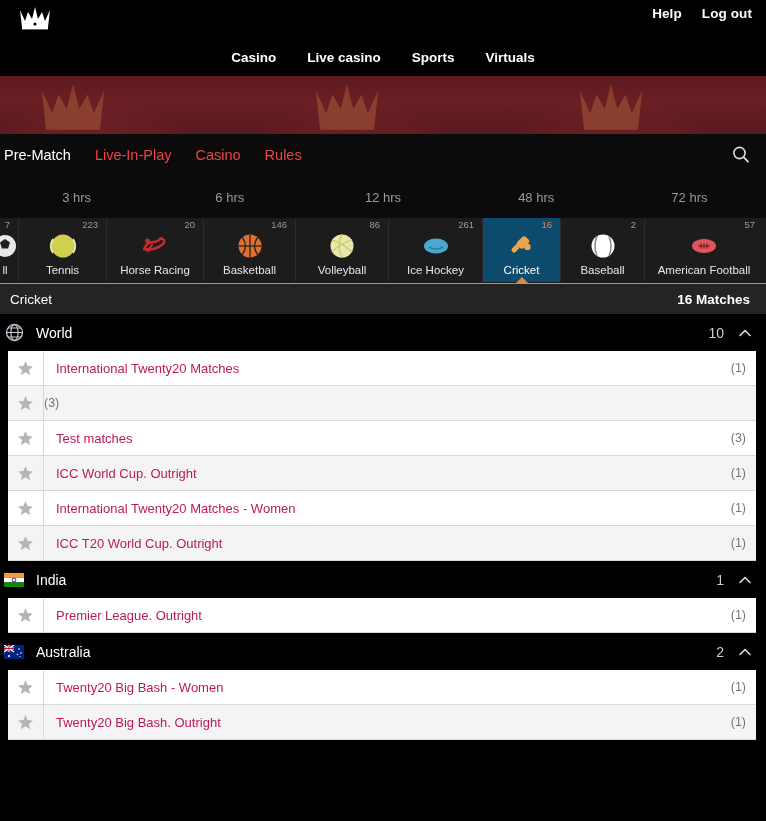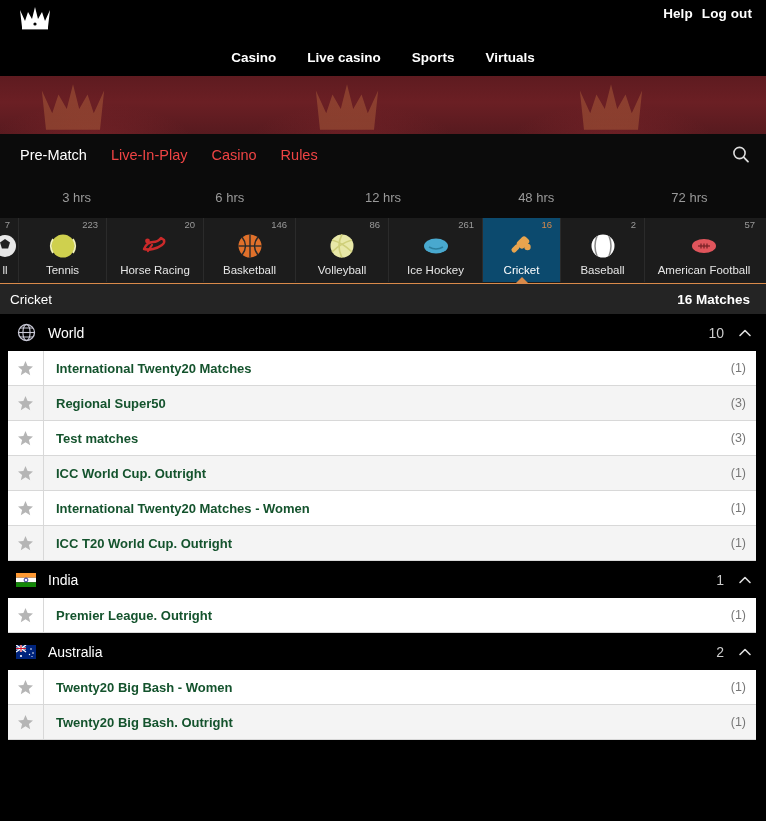--- a/index.html
+++ b/index.html
@@ -17,21 +17,21 @@
     background: #000;
   }
   .logo {
     position: absolute; left: 16px; top: 2px;
     width: 38px; height: 32px;
     display: flex; align-items: center; justify-content: center;
   }
   .logo svg { display: block; }
   .topbar-links {
     position: absolute; right: 14px; top: 6px;
-    display: flex; gap: 9px; align-items: flex-end;
+    display: flex; gap: 20px; align-items: flex-end;
   }
   .topbar-links a {
     color: #fff; font-size: 13.5px; font-weight: bold;
     text-decoration: none; letter-spacing: .1px;
   }
 
   
   .mainnav {
     height: 38px;
     display: flex; justify-content: center; align-items: center;
@@ -56,21 +56,21 @@
   .banner .crn {
     position: absolute; bottom: -4px;
     opacity: .30;
   }
   .banner .crn svg path { fill: #d98a4a; }
 
   
   .subtabs {
     height: 42px; background: #0b0b0b;
     display: flex; align-items: center;
-    padding-left: 20px; position: relative;
+    padding-left: 4px; position: relative;
   }
   .subtabs .st {
     font-size: 14.5px; color: #ef4444; margin-right: 24px;
     cursor: pointer;
   }
   .subtabs .st.active { color: #fff; }
   .search-btn {
     position: absolute; right: 14px; top: 10px;
     width: 22px; height: 22px; cursor: pointer;
   }
@@ -133,21 +133,21 @@
     display: flex; align-items: center; justify-content: space-between;
     padding: 0 16px 0 10px;
   }
   .sport-title .l { font-size: 13.5px; color: #fff; }
   .sport-title .r { font-size: 13.5px; color: #fff; font-weight: bold; }
 
   
   .region {
     height: 37px; background: #000;
     display: flex; align-items: center;
-    padding: 0 14px 0 16px;
+    padding: 0 14px 0 4px;
   }
   .region .flag {
     width: 20px; height: 15px; margin-right: 12px;
     display: flex; align-items: center; justify-content: center;
     flex: 0 0 auto;
   }
   .region .rname { font-size: 14px; color: #fff; flex: 1; }
   .region .rcount { font-size: 14px; color: #ccc; margin-right: 14px; }
   .region .chev { width: 14px; height: 14px; }
 
@@ -157,21 +157,21 @@
     height: 35px; display: flex; align-items: center;
     background: #fff; border-bottom: 1px solid #d8d8d8;
     cursor: pointer;
   }
   .row.alt { background: #f4f4f4; }
   .row .star {
     width: 36px; display: flex; align-items: center; justify-content: center;
     flex: 0 0 auto; border-right: 1px solid #d8d8d8; height: 100%;
   }
   .row .lname {
-    flex: 1; font-size: 13px; color: #14532d; padding-left: 12px; font-weight: bold;
+    flex: 1; font-size: 13px; color: #be185d; padding-left: 12px;
   }
   .row .lcount { font-size: 12.5px; color: #777; padding-right: 10px; }
 </style>
 </head>
 <body>
 
 <div class="topbar">
   <div class="logo">
     <svg width="34" height="26" viewBox="0 0 34 26">
       <path fill="#fff" d="M2 5 L7 16 L10 7 L14 14 L17 2 L20 14 L24 7 L27 16 L32 5 L30 22 L4 22 Z"></path>
@@ -383,21 +383,20 @@
       </div>
     <div class="lname">International Twenty20 Matches</div>
     <div class="lcount">(1)</div>
   </div>
   <div class="row alt">
     <div class="star">
         <svg width="17" height="17" viewBox="0 0 17 17">
           <path d="M8.5 1 L10.6 6 L16 6.4 L11.9 9.9 L13.2 15.2 L8.5 12.3 L3.8 15.2 L5.1 9.9 L1 6.4 L6.4 6 Z" fill="#b5b5b5"></path>
         </svg>
       </div>
-    <div class="lname">Regional Super50</div>
     <div class="lcount">(3)</div>
   </div>
   <div class="row">
     <div class="star">
         <svg width="17" height="17" viewBox="0 0 17 17">
           <path d="M8.5 1 L10.6 6 L16 6.4 L11.9 9.9 L13.2 15.2 L8.5 12.3 L3.8 15.2 L5.1 9.9 L1 6.4 L6.4 6 Z" fill="#b5b5b5"></path>
         </svg>
       </div>
     <div class="lname">Test matches</div>
     <div class="lcount">(3)</div>

